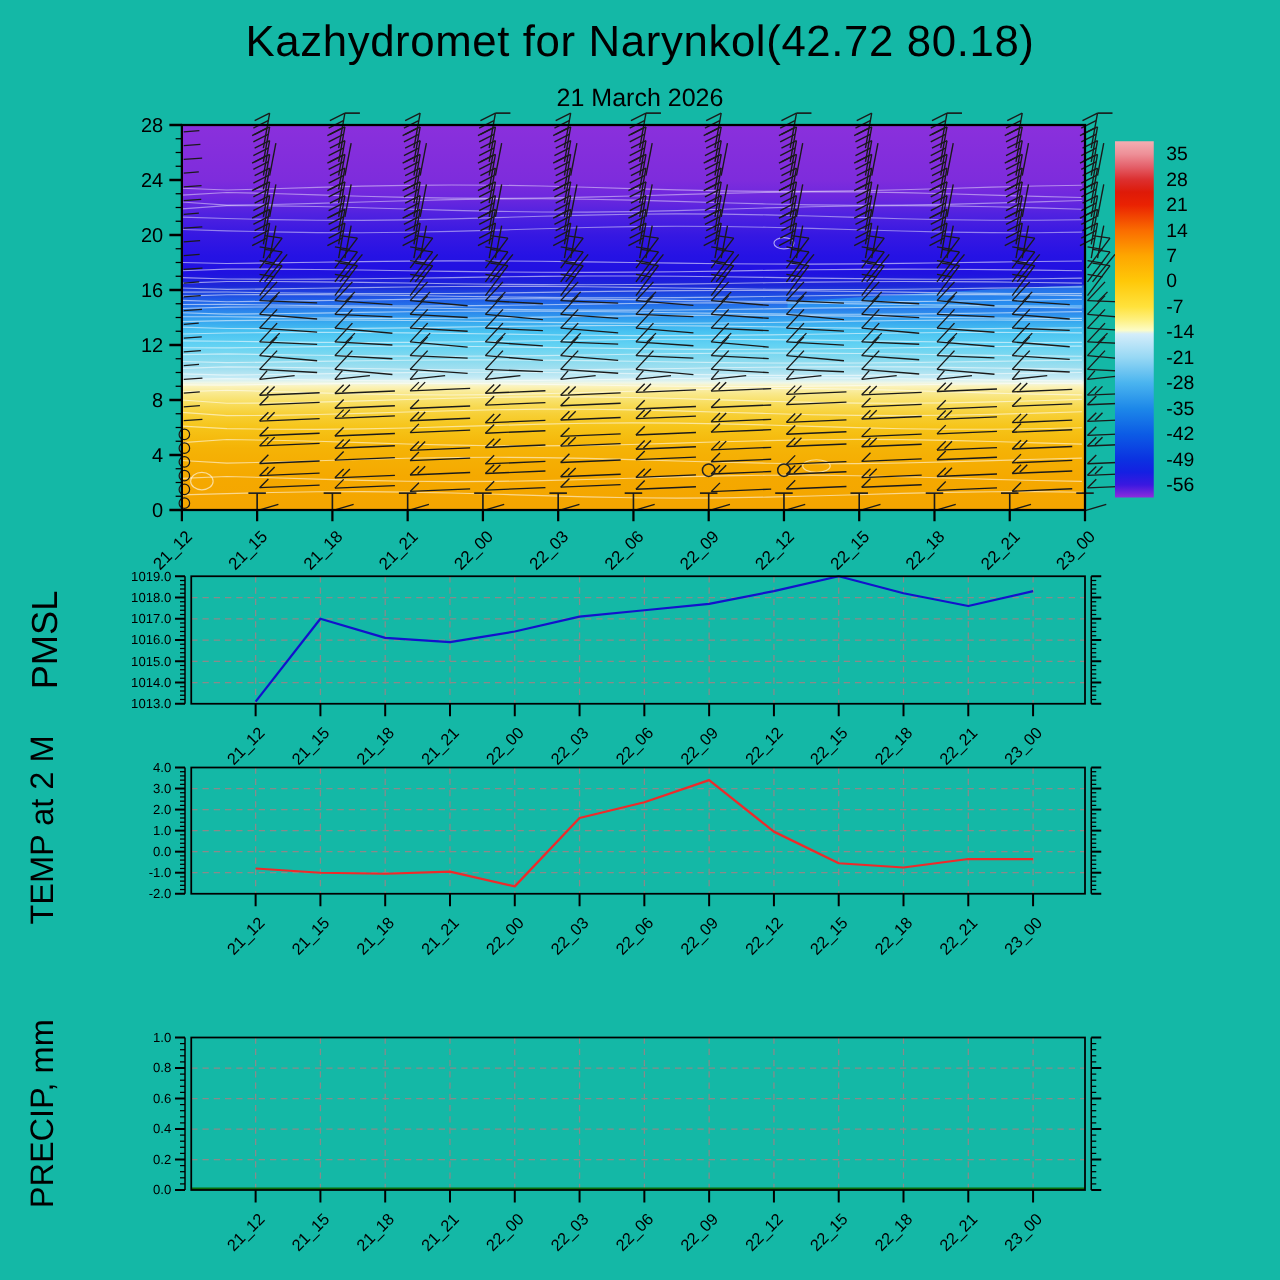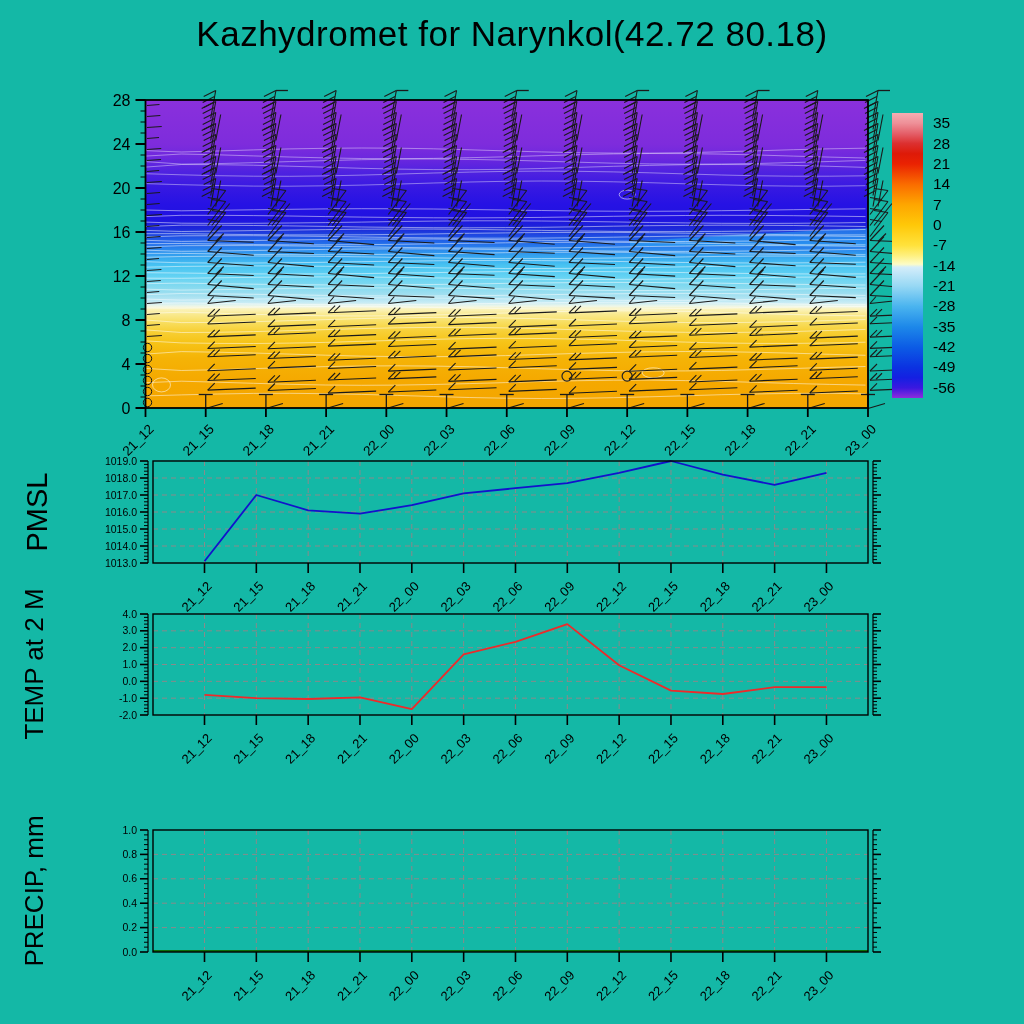--- a/index.html
+++ b/index.html
@@ -11,20 +11,21 @@
   .yaxis-title{position:absolute;white-space:nowrap;font-size:26px;
                transform:translate(-50%,-50%) rotate(-90deg);}
   svg text{font-family:"Liberation Sans",sans-serif;fill:#000;}
   #chart-svg{position:absolute;left:0;top:0;}
 </style>
 </head>
 <body>
 
 <div id="stage">
   <div class="title">Kazhydromet for Narynkol(42.72 80.18)</div>
+  <div class="subtitle">21 March 2026</div>
 
   <div class="yaxis-title" style="left:37px;top:512px;font-size:29px;">PMSL</div>
   <div class="yaxis-title" style="left:34px;top:664px;">TEMP at 2 M</div>
   <div class="yaxis-title" style="left:34px;top:891px;">PRECIP, mm</div>
 
   <svg id="chart-svg" width="1024" height="1024" viewBox="0 0 1024 1024">
       <defs>
         <linearGradient id="fillGrad" x1="0" y1="0" x2="0" y2="1">
           <stop offset="0.0000" stop-color="#8A30DC"></stop>
           <stop offset="0.1429" stop-color="#7E2CDC"></stop>

